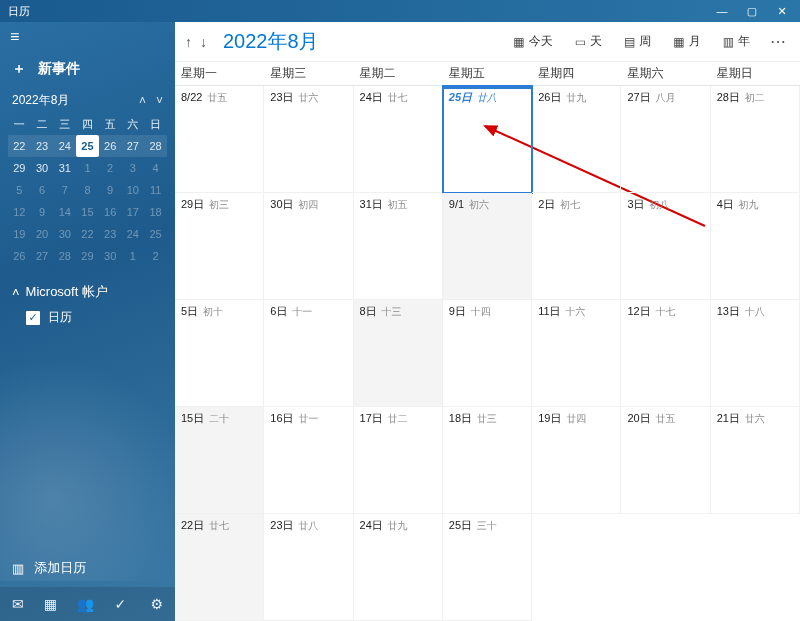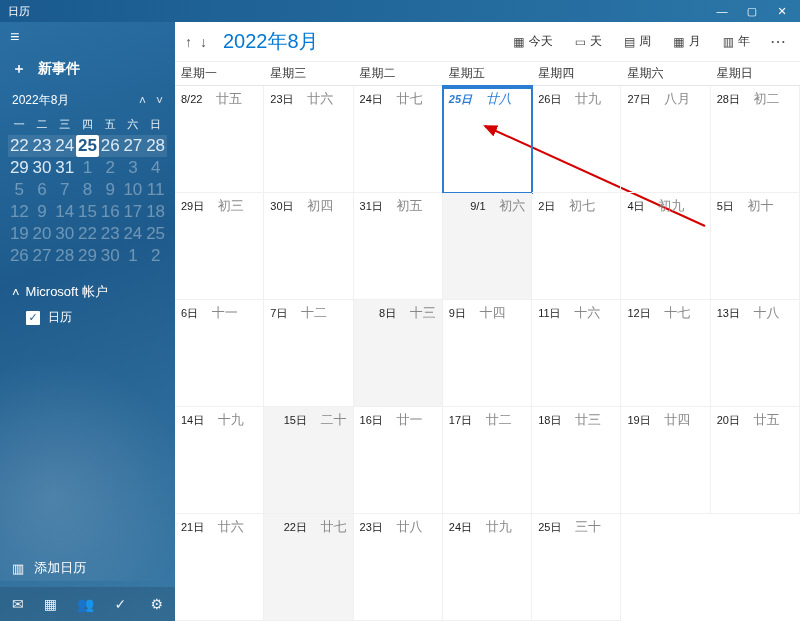--- a/index.html
+++ b/index.html
@@ -12,21 +12,21 @@
 .sidebar { width: 175px; background: linear-gradient(160deg,#2a6fa3 0%,#1e5b8c 40%,#3b7aa6 100%); color: #fff; display: flex; flex-direction: column; position: relative; }
 .sidebar::after { content:""; position:absolute; left:0; right:0; bottom:40px; top:280px; background: radial-gradient(circle at 30% 70%, rgba(255,255,255,.15), transparent 60%); }
 .ham { padding: 6px 10px; font-size: 16px; cursor:pointer; }
 .newevent { display:flex; align-items:center; gap:12px; padding:8px 12px 12px; font-size:14px; font-weight:600; cursor:pointer; }
 .newevent .plus { font-size:14px; }
 .mini { padding: 0 8px 6px; }
 .mini-head { display:flex; align-items:center; justify-content: space-between; font-size:12px; padding:2px 4px 4px; }
 .mini-head .arrows { display:flex; gap:10px; }
 .mini-head .arrows span { cursor:pointer; opacity:.8; }
 .mini-grid { width:100%; border-collapse: collapse; }
-.mini-grid td { width:14.28%; height:22px; text-align:center; font-size:17px; color:#dbe9f4; }
+.mini-grid td { width:14.28%; height:22px; text-align:center; font-size:11px; color:#dbe9f4; }
 .mini-grid .dow td { color:#eaf4fb; font-size:11px; }
 .mini-grid .we { background: rgba(255,255,255,.06); }
 .mini-grid .hl { background:#fff; color:#1e5b8c; border-radius:2px; font-weight:600; }
 .mini-grid .dim { color: rgba(255,255,255,.35); }
 .accounts { padding: 10px 12px; font-size:13px; }
 .acc-head { display:flex; align-items:center; gap:6px; cursor:pointer; }
 .acc-check { display:flex; align-items:center; gap:8px; padding:8px 0 0 14px; font-size:12px; }
 .acc-check .box { width:14px; height:14px; background:#fff; color:#1e5b8c; font-size:11px; display:flex; align-items:center; justify-content:center; border-radius:1px; }
 .addcal { margin-top:auto; padding:10px 12px; font-size:13px; display:flex; align-items:center; gap:10px; cursor:pointer; position:relative; z-index:2; }
 .bottombar { height:34px; background: rgba(0,0,0,.12); display:flex; align-items:center; gap:20px; padding:0 12px; position:relative; z-index:2; }
@@ -38,26 +38,26 @@
 .toolbar .title { color:#0078d4; font-size:20px; font-weight:400; margin-left:6px; }
 .toolbar .spacer { flex:1; }
 .toolbar .btn { display:flex; align-items:center; gap:4px; font-size:12px; color:#333; cursor:pointer; padding:3px 6px; }
 .toolbar .btn .ic { font-size:12px; color:#444; }
 .toolbar .more { font-size:16px; color:#555; cursor:pointer; padding:0 4px; }
 .dows { display:grid; grid-template-columns: repeat(7,1fr); border-bottom:1px solid #e5e5e5; }
 .dows div { font-size:12px; color:#333; padding:3px 6px; }
 .monthgrid { flex:1; display:grid; grid-template-columns: repeat(7,1fr); grid-template-rows: repeat(5,1fr); }
 .cell { border-right:1px solid #f0f0f0; border-bottom:1px solid #f0f0f0; padding:4px 6px; position:relative; font-size:12px; color:#222; }
 .cell .d { font-size:11px; }
-.cell .l { font-size:13px; color:#888; margin-left:10px; }
+.cell .l { font-size:10px; color:#888; margin-left:2px; }
 .cell.today { outline:2px solid #2b7cd3; outline-offset:-1px;font-style:italic; }
 .cell.today::before { content:""; position:absolute; left:0; right:0; top:0; height:3px; background:#2b7cd3; }
 .cell.today .d { color:#2b7cd3; font-weight:700; }
 .cell.today .l { color:#2b7cd3; }
-.cell.shade { background:#f4f4f4;text-align:right; }
+.cell.shade { background:#f4f4f4; }
 svg.arrow { position:absolute; pointer-events:none; }
 </style>
 </head>
 <body>
 
 <div class="titlebar">
   <div class="left">日历</div>
   <div class="right">
     <span class="ctrl">—</span>
     <span class="ctrl">▢</span>
@@ -226,30 +226,29 @@
         <div class="cell"><span class="d">24日</span><span class="l"> 廿七</span></div>
         <div class="cell today"><span class="d">25日</span><span class="l"> 廿八</span></div>
         <div class="cell"><span class="d">26日</span><span class="l"> 廿九</span></div>
         <div class="cell"><span class="d">27日</span><span class="l"> 八月</span></div>
         <div class="cell"><span class="d">28日</span><span class="l"> 初二</span></div>
         <div class="cell"><span class="d">29日</span><span class="l"> 初三</span></div>
         <div class="cell"><span class="d">30日</span><span class="l"> 初四</span></div>
         <div class="cell"><span class="d">31日</span><span class="l"> 初五</span></div>
         <div class="cell shade"><span class="d">9/1</span><span class="l"> 初六</span></div>
         <div class="cell"><span class="d">2日</span><span class="l"> 初七</span></div>
+        <div class="cell"><span class="d">3日</span><span class="l"> 初八</span></div>
         <div class="cell"><span class="d">4日</span><span class="l"> 初九</span></div>
         <div class="cell"><span class="d">5日</span><span class="l"> 初十</span></div>
         <div class="cell"><span class="d">6日</span><span class="l"> 十一</span></div>
-        <div class="cell"><span class="d">7日</span><span class="l"> 十二</span></div>
         <div class="cell shade"><span class="d">8日</span><span class="l"> 十三</span></div>
         <div class="cell"><span class="d">9日</span><span class="l"> 十四</span></div>
         <div class="cell"><span class="d">11日</span><span class="l"> 十六</span></div>
         <div class="cell"><span class="d">12日</span><span class="l"> 十七</span></div>
         <div class="cell"><span class="d">13日</span><span class="l"> 十八</span></div>
-        <div class="cell"><span class="d">14日</span><span class="l"> 十九</span></div>
         <div class="cell shade"><span class="d">15日</span><span class="l"> 二十</span></div>
         <div class="cell"><span class="d">16日</span><span class="l"> 廿一</span></div>
         <div class="cell"><span class="d">17日</span><span class="l"> 廿二</span></div>
         <div class="cell"><span class="d">18日</span><span class="l"> 廿三</span></div>
         <div class="cell"><span class="d">19日</span><span class="l"> 廿四</span></div>
         <div class="cell"><span class="d">20日</span><span class="l"> 廿五</span></div>
         <div class="cell"><span class="d">21日</span><span class="l"> 廿六</span></div>
         <div class="cell shade"><span class="d">22日</span><span class="l"> 廿七</span></div>
         <div class="cell"><span class="d">23日</span><span class="l"> 廿八</span></div>
         <div class="cell"><span class="d">24日</span><span class="l"> 廿九</span></div>

